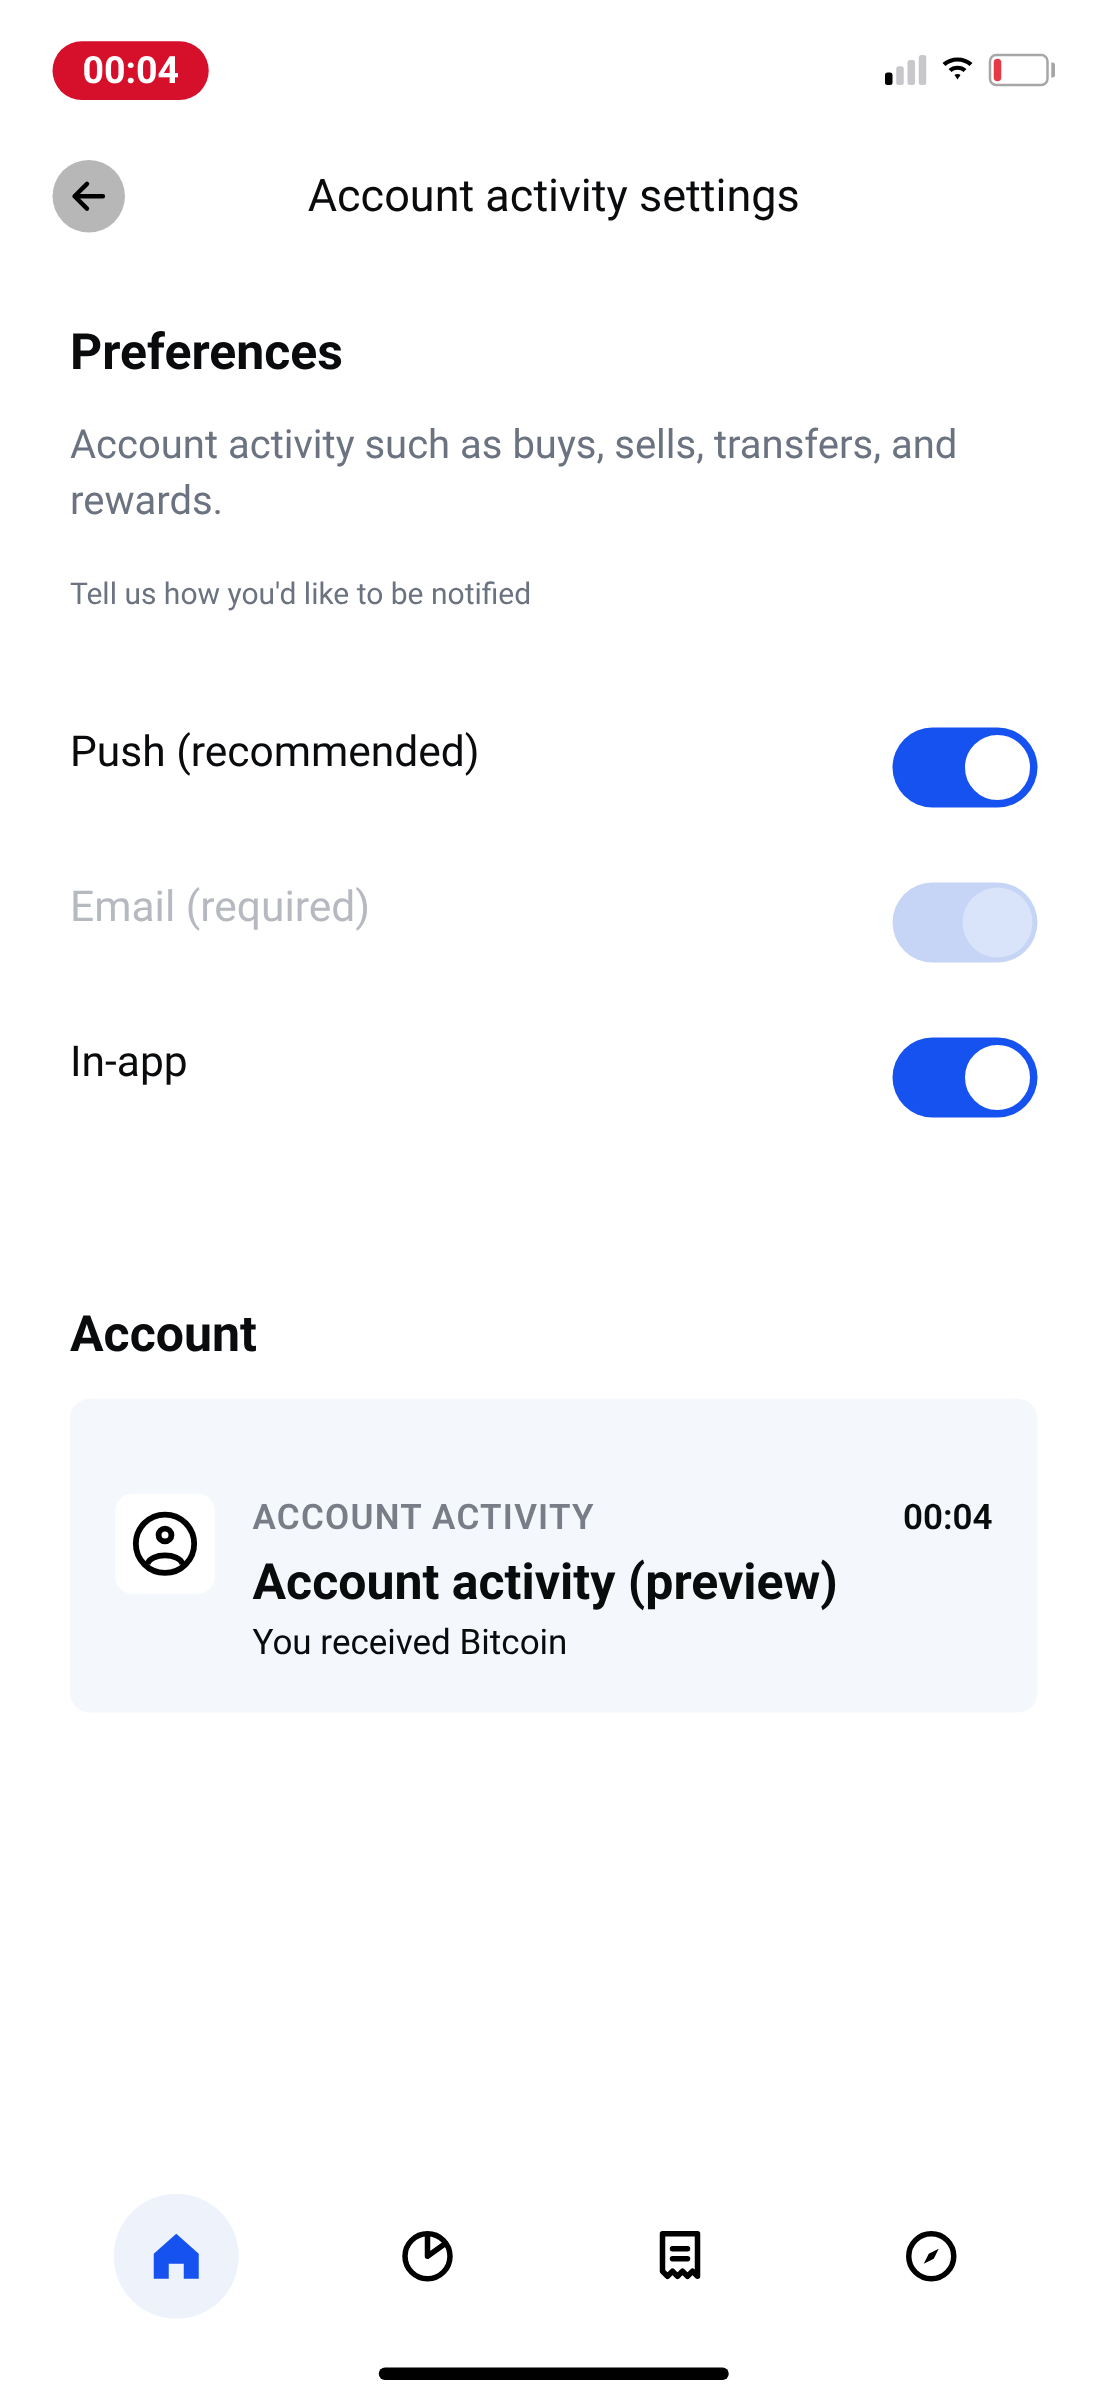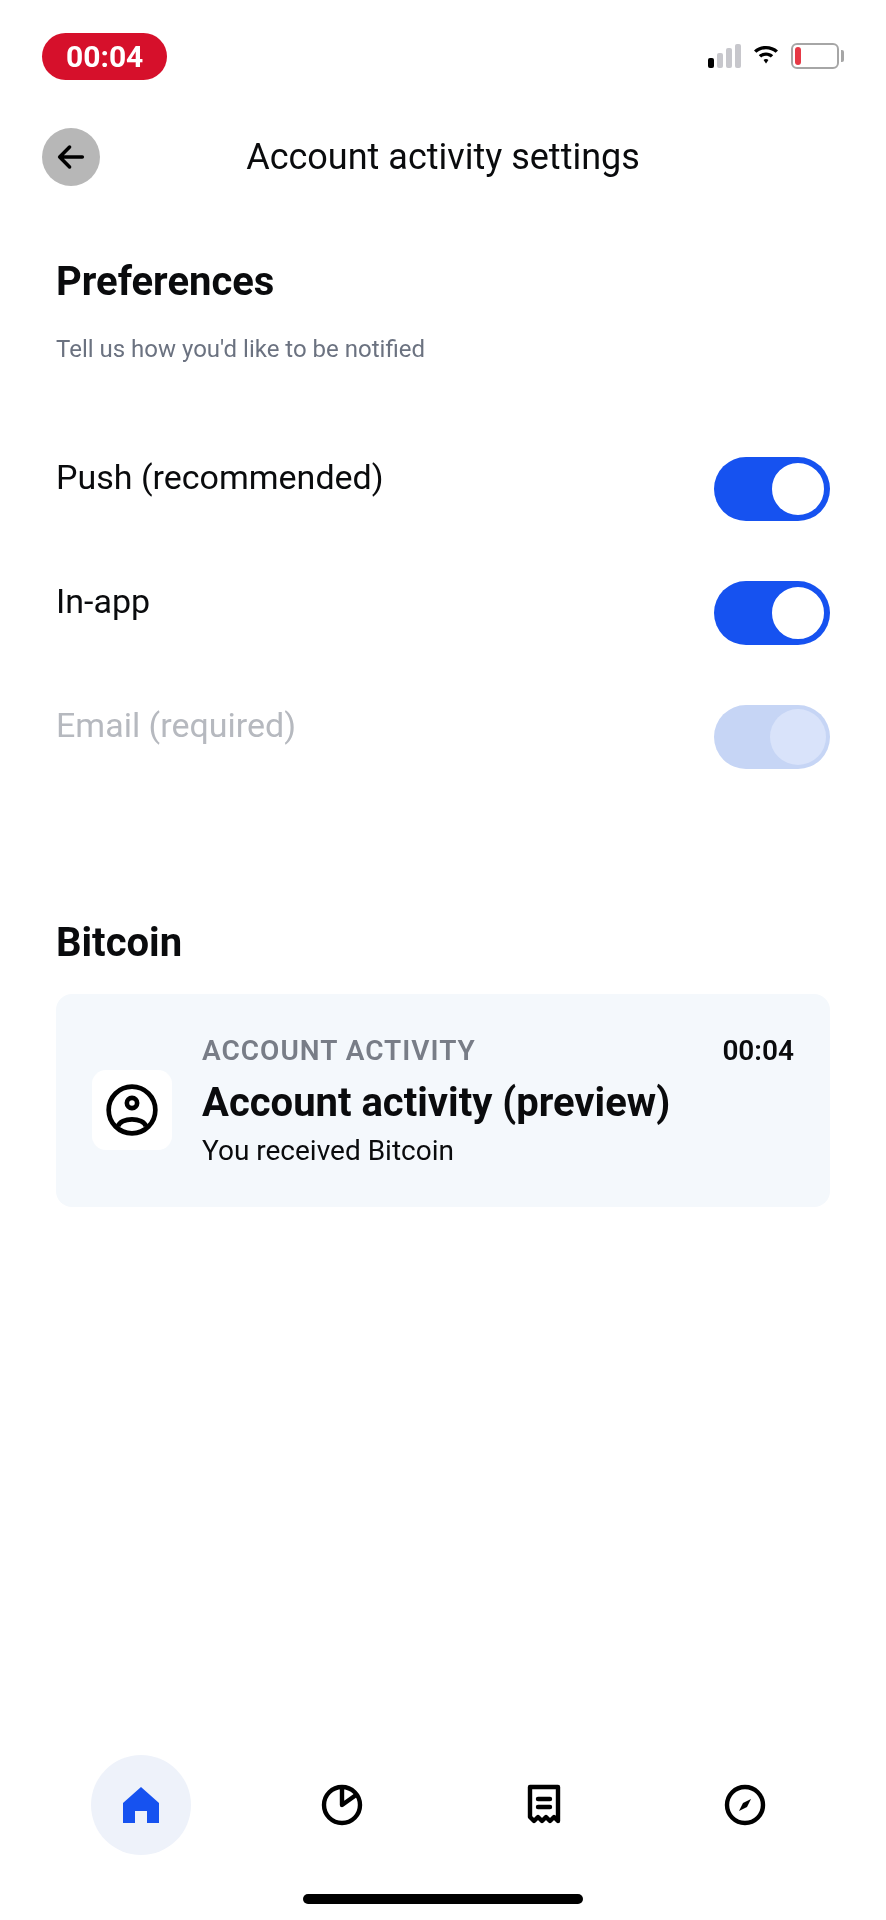--- a/index.html
+++ b/index.html
@@ -206,20 +206,21 @@
       align-items: center;
       justify-content: center;
       margin-top: 36px;
     }
     .preview-body { flex: 1; }
     .preview-top {
       display: flex;
       justify-content: space-between;
       align-items: center;
       margin-bottom: 12px;
+      margin-top: 38px;
     }
     .preview-cat {
       font-size: 28px;
       font-weight: 600;
       color: #787d87;
       letter-spacing: 1px;
     }
     .preview-time {
       font-size: 28px;
       font-weight: 600;
@@ -303,45 +304,46 @@
   <div class="back-button">
     <svg width="34" height="34" viewBox="0 0 24 24" fill="none">
       <path d="M20 12H4M4 12L11 5M4 12L11 19" stroke="#000" stroke-width="2.5" stroke-linecap="round" stroke-linejoin="round"></path>
     </svg>
   </div>
   <div class="page-title">Account activity settings</div>
 </div>
 
 <div class="content">
   <div class="section-heading">Preferences</div>
+  <div class="section-desc">Account activity such as buys, sells, transfers, and rewards.</div>
   <div class="section-prompt">Tell us how you'd like to be notified</div>
 
   <div class="pref-row">
     <div class="pref-label">Push (recommended)</div>
     <div class="toggle on">
       <div class="toggle-knob"></div>
     </div>
   </div>
 
   <div class="pref-row">
+    <div class="pref-label disabled">Email (required)</div>
+    <div class="toggle disabled">
+      <div class="toggle-knob"></div>
+    </div>
+  </div>
+
+  <div class="pref-row">
     <div class="pref-label">In-app</div>
     <div class="toggle on">
       <div class="toggle-knob"></div>
     </div>
   </div>
 
-  <div class="pref-row">
-    <div class="pref-label disabled">Email (required)</div>
-    <div class="toggle disabled">
-      <div class="toggle-knob"></div>
-    </div>
-  </div>
-
   <div class="preview-section">
-    <div class="preview-heading">Bitcoin</div>
+    <div class="preview-heading">Account</div>
     <div class="preview-card">
       <div class="preview-avatar">
         <svg width="56" height="56" viewBox="0 0 24 24" fill="none">
           <circle cx="12" cy="12" r="10" stroke="#000" stroke-width="2"></circle>
           <circle cx="12" cy="9" r="2.2" stroke="#000" stroke-width="2"></circle>
           <path d="M6 19 C7 15 17 15 18 19" stroke="#000" stroke-width="2"></path>
         </svg>
       </div>
       <div class="preview-body">
         <div class="preview-top">

